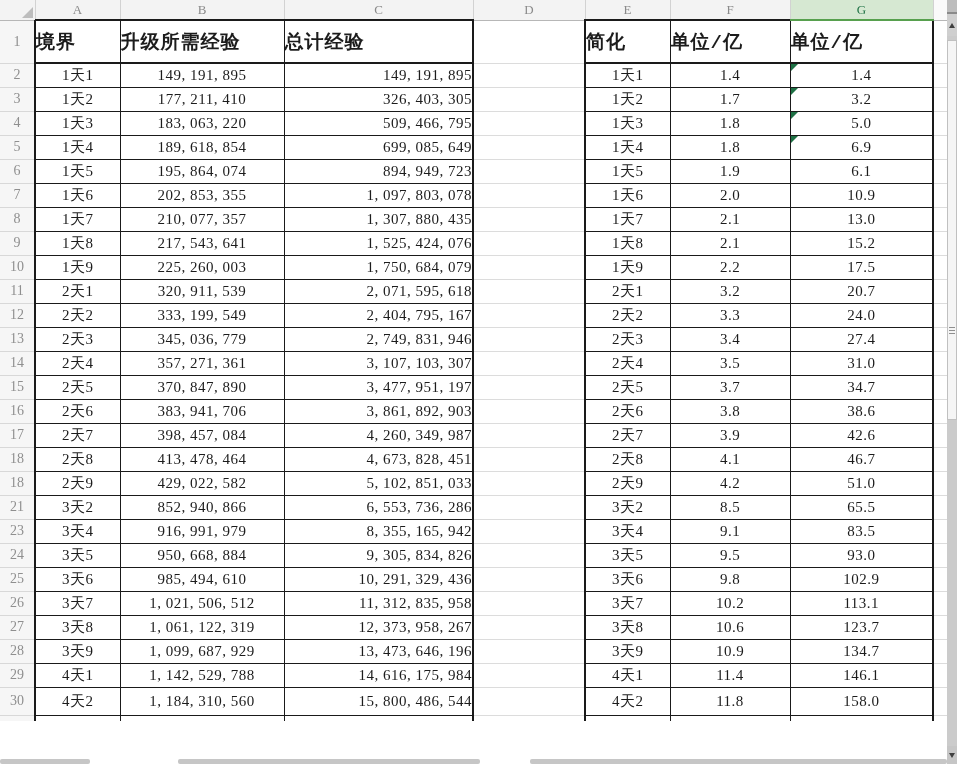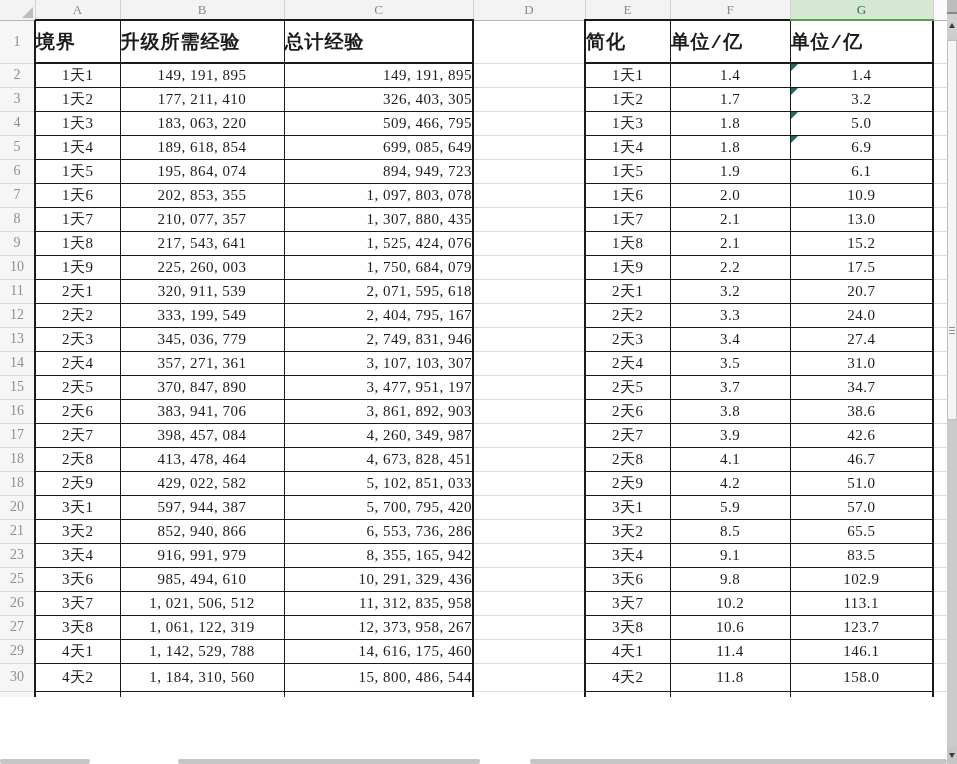--- a/index.html
+++ b/index.html
@@ -302,50 +302,50 @@
           <td class="cell ca">2天9</td>
           <td class="cell cb">429, 022, 582</td>
           <td class="cell cc">5, 102, 851, 033</td>
           <td class="gap"></td>
           <td class="cell ce">2天9</td>
           <td class="cell cf">4.2</td>
           <td class="cell cg">51.0</td>
           <td class="hcol"></td>
         </tr>
         <tr class="data" style="height: 24px;">
-          <td class="rownum">20</td>
-          <td class="cell ca">3天1</td>
-          <td class="cell cb">597, 944, 387</td>
-          <td class="cell cc">5, 700, 795, 420</td>
-          <td class="gap"></td>
-          <td class="cell ce">3天1</td>
-          <td class="cell cf">5.9</td>
-          <td class="cell cg">57.0</td>
-          <td class="hcol"></td>
-        </tr>
-        <tr class="data" style="height: 24px;">
           <td class="rownum">21</td>
           <td class="cell ca">3天2</td>
           <td class="cell cb">852, 940, 866</td>
           <td class="cell cc">6, 553, 736, 286</td>
           <td class="gap"></td>
           <td class="cell ce">3天2</td>
           <td class="cell cf">8.5</td>
           <td class="cell cg">65.5</td>
           <td class="hcol"></td>
         </tr>
         <tr class="data" style="height: 24px;">
           <td class="rownum">23</td>
           <td class="cell ca">3天4</td>
           <td class="cell cb">916, 991, 979</td>
           <td class="cell cc">8, 355, 165, 942</td>
           <td class="gap"></td>
           <td class="cell ce">3天4</td>
           <td class="cell cf">9.1</td>
           <td class="cell cg">83.5</td>
+          <td class="hcol"></td>
+        </tr>
+        <tr class="data" style="height: 24px;">
+          <td class="rownum">24</td>
+          <td class="cell ca">3天5</td>
+          <td class="cell cb">950, 668, 884</td>
+          <td class="cell cc">9, 305, 834, 826</td>
+          <td class="gap"></td>
+          <td class="cell ce">3天5</td>
+          <td class="cell cf">9.5</td>
+          <td class="cell cg">93.0</td>
           <td class="hcol"></td>
         </tr>
         <tr class="data" style="height: 24px; margin-top: 23px;">
           <td class="rownum">25</td>
           <td class="cell ca">3天6</td>
           <td class="cell cb">985, 494, 610</td>
           <td class="cell cc">10, 291, 329, 436</td>
           <td class="gap"></td>
           <td class="cell ce">3天6</td>
           <td class="cell cf">9.8</td>
@@ -368,24 +368,35 @@
           <td class="cell ca">3天8</td>
           <td class="cell cb">1, 061, 122, 319</td>
           <td class="cell cc">12, 373, 958, 267</td>
           <td class="gap"></td>
           <td class="cell ce">3天8</td>
           <td class="cell cf">10.6</td>
           <td class="cell cg">123.7</td>
           <td class="hcol"></td>
         </tr>
         <tr class="data" style="height: 24px;">
+          <td class="rownum">28</td>
+          <td class="cell ca">3天9</td>
+          <td class="cell cb">1, 099, 687, 929</td>
+          <td class="cell cc">13, 473, 646, 196</td>
+          <td class="gap"></td>
+          <td class="cell ce">3天9</td>
+          <td class="cell cf">10.9</td>
+          <td class="cell cg">134.7</td>
+          <td class="hcol"></td>
+        </tr>
+        <tr class="data" style="height: 24px;">
           <td class="rownum">29</td>
           <td class="cell ca">4天1</td>
           <td class="cell cb">1, 142, 529, 788</td>
-          <td class="cell cc">14, 616, 175, 460</td>
+          <td class="cell cc">14, 616, 175, 984</td>
           <td class="gap"></td>
           <td class="cell ce">4天1</td>
           <td class="cell cf">11.4</td>
           <td class="cell cg">146.1</td>
           <td class="hcol"></td>
         </tr>
         <tr class="data" style="height: 28px;">
           <td class="rownum">30</td>
           <td class="cell ca">4天2</td>
           <td class="cell cb">1, 184, 310, 560</td>

